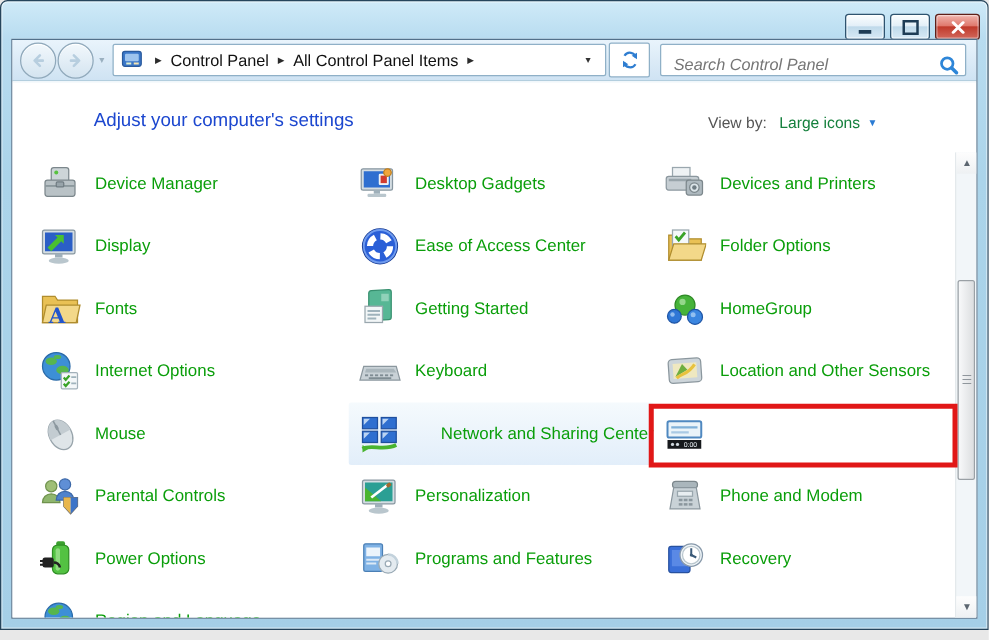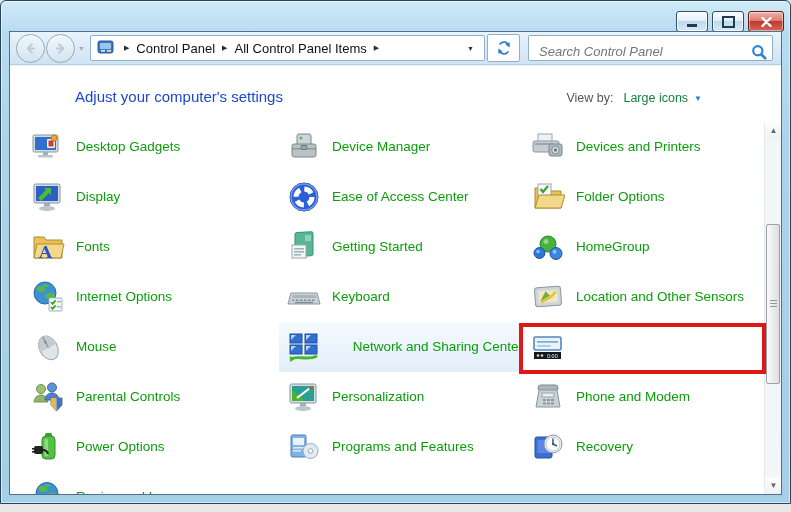--- a/index.html
+++ b/index.html
@@ -146,42 +146,42 @@
       <div class="viewby">
         <span class="vb-label">View by:</span>
         <span class="vb-value">Large icons</span>
         <span class="vb-arrow">▼</span>
       </div>
 
       <div class="grid">
           <div class="item">
     <span class="item-icon">
               <svg viewBox="0 0 34 34">
+                <rect x="10" y="4" width="14" height="12" rx="2" fill="#cdd5d8" stroke="#7c878c"></rect>
+                <circle cx="14" cy="8" r="1.6" fill="#57c23e"></circle>
+                <rect x="5" y="14" width="24" height="13" rx="2" fill="#b9c2c6" stroke="#7c878c"></rect>
+                <rect x="5" y="18" width="24" height="1.5" fill="#8d999e"></rect>
+                <rect x="14" y="15.5" width="6" height="4" rx="1" fill="#98a4aa" stroke="#707c82"></rect>
+              </svg>
+            </span>
+    <span class="item-label">Device Manager</span>
+  </div>
+          <div class="item">
+    <span class="item-icon">
+              <svg viewBox="0 0 34 34">
                 <rect x="2" y="5" width="25" height="17" rx="1.5" fill="#d4dde2" stroke="#8796a0"></rect>
                 <rect x="4" y="7" width="21" height="13" fill="#2f6fd0"></rect>
                 <rect x="16" y="9" width="8" height="9" rx="1" fill="#eef2f5"></rect>
                 <rect x="17.5" y="10.5" width="5" height="6" fill="#d23b2f"></rect>
                 <circle cx="23" cy="8" r="3" fill="#f0a63c" stroke="#c07f1e"></circle>
                 <rect x="12" y="22" width="5" height="3" fill="#9fb0ba"></rect>
                 <rect x="7" y="25" width="15" height="2.5" rx="1" fill="#b9c6cd"></rect>
               </svg>
             </span>
     <span class="item-label">Desktop Gadgets</span>
-  </div>
-          <div class="item">
-    <span class="item-icon">
-              <svg viewBox="0 0 34 34">
-                <rect x="10" y="4" width="14" height="12" rx="2" fill="#cdd5d8" stroke="#7c878c"></rect>
-                <circle cx="14" cy="8" r="1.6" fill="#57c23e"></circle>
-                <rect x="5" y="14" width="24" height="13" rx="2" fill="#b9c2c6" stroke="#7c878c"></rect>
-                <rect x="5" y="18" width="24" height="1.5" fill="#8d999e"></rect>
-                <rect x="14" y="15.5" width="6" height="4" rx="1" fill="#98a4aa" stroke="#707c82"></rect>
-              </svg>
-            </span>
-    <span class="item-label">Device Manager</span>
   </div>
           <div class="item">
     <span class="item-icon">
               <svg viewBox="0 0 34 34">
                 <rect x="7" y="4" width="14" height="8" fill="#eef2f4" stroke="#9aa7ae"></rect>
                 <rect x="2" y="11" width="26" height="11" rx="2" fill="#c6ced3" stroke="#8b979e"></rect>
                 <rect x="4" y="13" width="18" height="2" fill="#98a4aa"></rect>
                 <rect x="18" y="14" width="13" height="12" rx="2" fill="#aeb9bf" stroke="#7c878c"></rect>
                 <circle cx="24.5" cy="20" r="3.8" fill="#dbe4e8" stroke="#7c878c"></circle>
                 <circle cx="24.5" cy="20" r="1.8" fill="#6f7c83"></circle>

